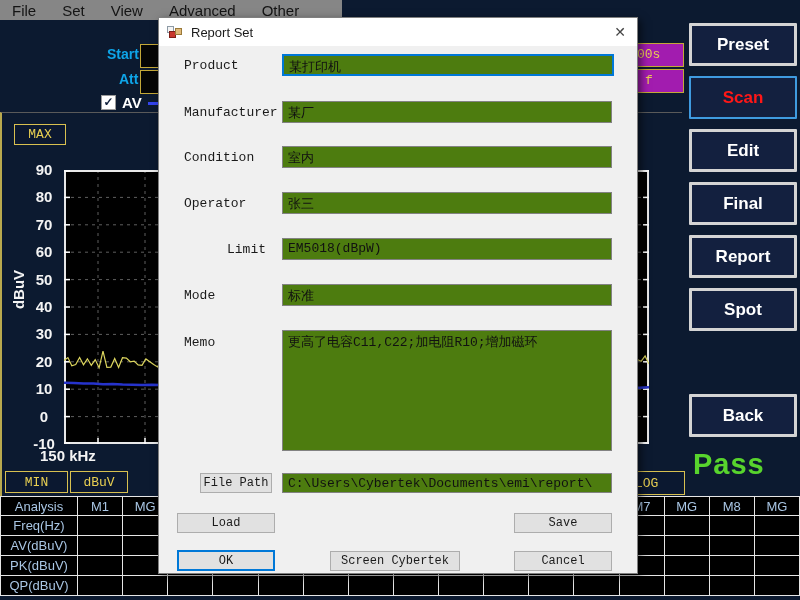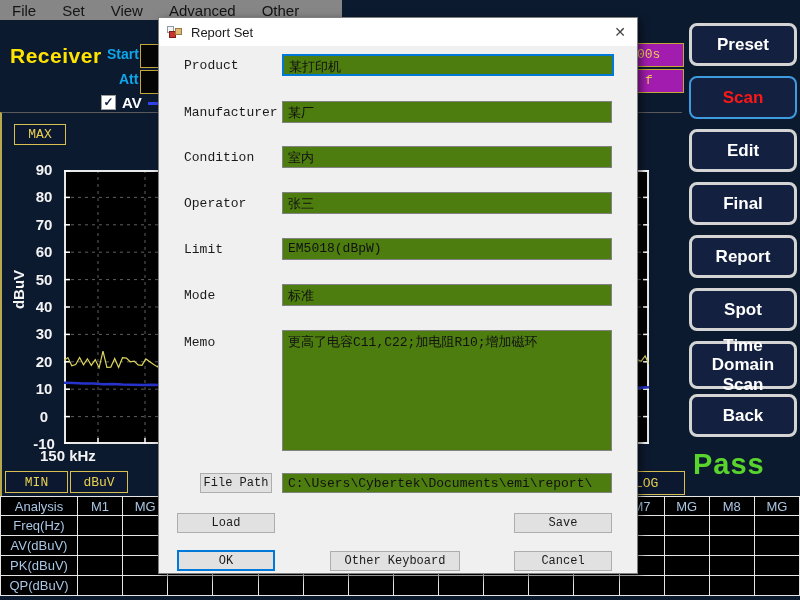--- a/index.html
+++ b/index.html
@@ -31,21 +31,21 @@
   .chip-btn{position:absolute;background:#0b1830;border:1px solid #d8c050;box-sizing:border-box;color:#e8cf52;
             font-family:"Liberation Mono",monospace;font-size:13px;display:flex;align-items:center;justify-content:center;}
   .ylab{position:absolute;left:24px;width:36px;text-align:center;color:#f4f4f4;font-size:15px;font-weight:bold;}
   .yaxis-title{position:absolute;left:-14px;top:168px;width:60px;text-align:center;color:#f4f4f4;font-size:15px;
                font-weight:bold;transform:rotate(-90deg);}
   .x-start{position:absolute;left:38px;top:334px;color:#f4f4f4;font-size:15px;font-weight:bold;}
   .x-end{position:absolute;left:576px;top:334px;color:#f4f4f4;font-size:15px;font-weight:bold;}
 
   
   .side-col{position:absolute;left:689px;top:0;width:108px;height:600px;z-index:1;}
-  .side-btn{position:absolute;left:0;width:108px;background:#13203f;border:3px solid #d4d4d4;border-radius:8px;
+  .side-btn{position:absolute;left:0;width:108px;background:#13203f;border:3px solid #d4d4d4;border-radius:1px;
             box-sizing:border-box;color:#fff;font-size:17px;font-weight:bold;display:flex;align-items:center;
             justify-content:center;text-align:center;line-height:1.15;cursor:default;}
   .side-btn.active{border:2px solid #3f9be0;color:#ff1717;}
   .pass-label{position:absolute;left:4px;top:448px;font-size:29px;font-weight:bold;color:#58d42d;letter-spacing:1px;}
 
   
   .results-table{position:absolute;left:0;top:496px;width:800px;height:100px;display:grid;
                  grid-template-columns:78px repeat(16,1fr);grid-auto-rows:20px;background:#000;z-index:1;}
   .cell{border-right:1px solid #e6e6e6;border-bottom:1px solid #e6e6e6;box-sizing:border-box;background:#000;
         display:flex;align-items:center;justify-content:center;font-size:13px;color:#a9c6e4;overflow:hidden;}
@@ -80,21 +80,20 @@
 <div id="stage">
 
   <div class="menu-bar">
       <span class="menu-item">File</span>
       <span class="menu-item">Set</span>
       <span class="menu-item">View</span>
       <span class="menu-item">Advanced</span>
       <span class="menu-item">Other</span>
     </div>
 
-  <div class="rx-title">Receiver</div>
   <div class="fld-label" style="left:107px;top:46px;">Start</div>
   <div class="stub-field" style="left:140px;top:44px;width:110px;height:24px;"></div>
   <div class="fld-label" style="left:119px;top:71px;">Att</div>
   <div class="stub-field" style="left:140px;top:70px;width:110px;height:24px;"></div>
   <div class="checkbox">✓</div>
   <div class="av-label">AV</div>
   <div class="av-dash"></div>
   <div class="partial-field" style="top:43px;">
     <span style="margin-left:26px;">00s</span>
   </div>
@@ -190,21 +189,20 @@
   </div>
 
   <div class="side-col">
     <div class="pass-label">Pass</div>
   <div class="side-btn" style="top: 23px; height: 43px;">Preset</div>
       <div class="side-btn active" style="top: 76px; height: 43px;">Scan</div>
       <div class="side-btn" style="top: 129px; height: 43px;">Edit</div>
       <div class="side-btn" style="top: 182px; height: 43px;">Final</div>
       <div class="side-btn" style="top: 235px; height: 43px;">Report</div>
       <div class="side-btn" style="top: 288px; height: 43px;">Spot</div>
-      <div class="side-btn" style="top: 341px; height: 48px;">Time Domain Scan</div>
       <div class="side-btn" style="top: 394px; height: 43px;">Back</div>
     </div>
 
   <div class="results-table">
       <div class="cell toprow first">Analysis</div>
       <div class="cell toprow">M1</div>
       <div class="cell toprow">MG</div>
       <div class="cell toprow">M2</div>
       <div class="cell toprow">MG</div>
       <div class="cell toprow">M3</div>
@@ -302,33 +300,33 @@
 
     <div>
         <div class="drow-label" style="top: 40px;">Product</div>
         <div class="din focused" style="top: 36px;">某打印机</div>
         <div class="drow-label" style="top: 87px;">Manufacturer</div>
         <div class="din" style="top: 83px;">某厂</div>
         <div class="drow-label" style="top: 132px;">Condition</div>
         <div class="din" style="top: 128px;">室内</div>
         <div class="drow-label" style="top: 178px;">Operator</div>
         <div class="din" style="top: 174px;">张三</div>
-        <div class="drow-label" style="top: 224px;">Limit</div>
+        <div class="drow-label" style="top: 224px; margin-left: 43px;">Limit</div>
         <div class="din" style="top: 220px;">EM5018(dBpW)</div>
         <div class="drow-label" style="top: 270px;">Mode</div>
         <div class="din" style="top: 266px;">标准</div>
       </div>
 
     <div class="drow-label" style="top:317px;">Memo</div>
     <div class="din memo" style="top:312px;">更高了电容C11,C22;加电阻R10;增加磁环</div>
 
     <div class="dbtn" style="left:25px;top:455px;width:72px;height:20px;margin-left:16px;">File Path</div>
     <div class="din" style="top:455px;height:20px;">C:\Users\Cybertek\Documents\emi\report\</div>
 
     <div class="dbtn" style="left:18px;top:495px;width:98px;height:20px;">Load</div>
     <div class="dbtn" style="left:355px;top:495px;width:98px;height:20px;">Save</div>
 
     <div class="dbtn default" style="left:18px;top:532px;width:98px;height:21px;">OK</div>
-    <div class="dbtn" style="left:171px;top:533px;width:130px;height:20px;">Other Keyboard</div>
+    <div class="dbtn" style="left:171px;top:533px;width:130px;height:20px;">Screen Cybertek</div>
     <div class="dbtn" style="left:355px;top:533px;width:98px;height:20px;">Cancel</div>
   </div>
 
 </div>
 
 </body></html>

